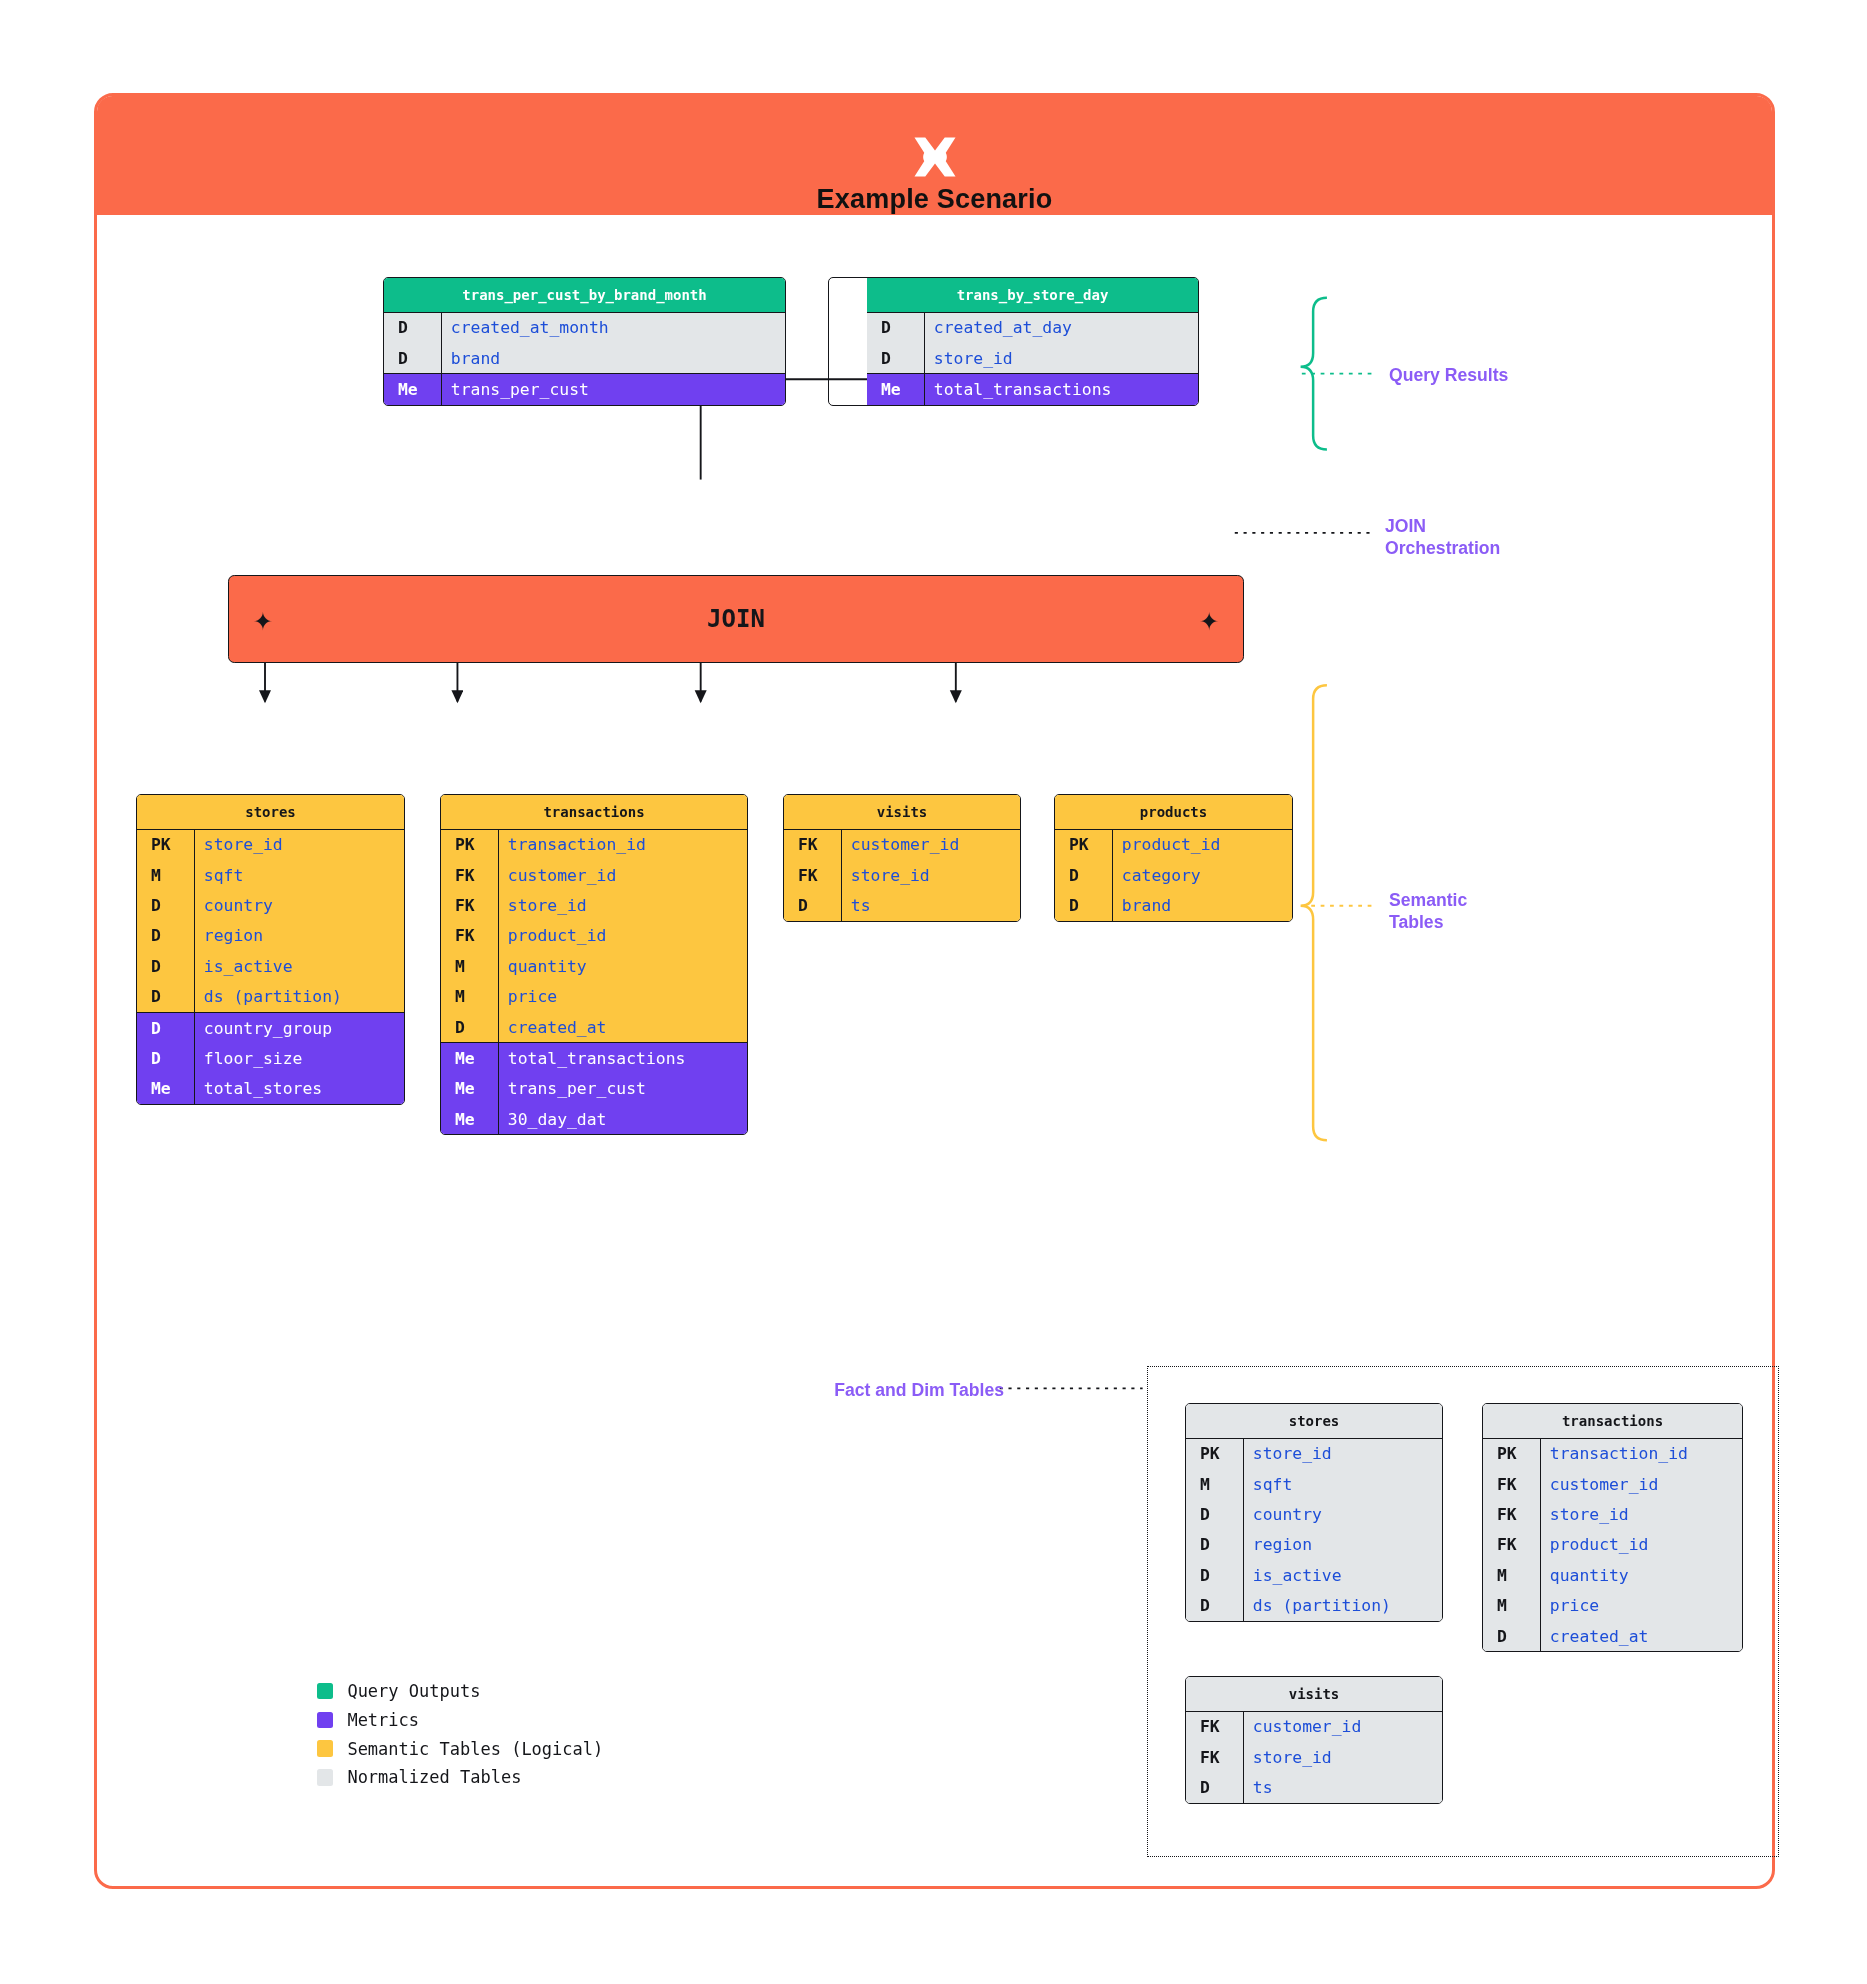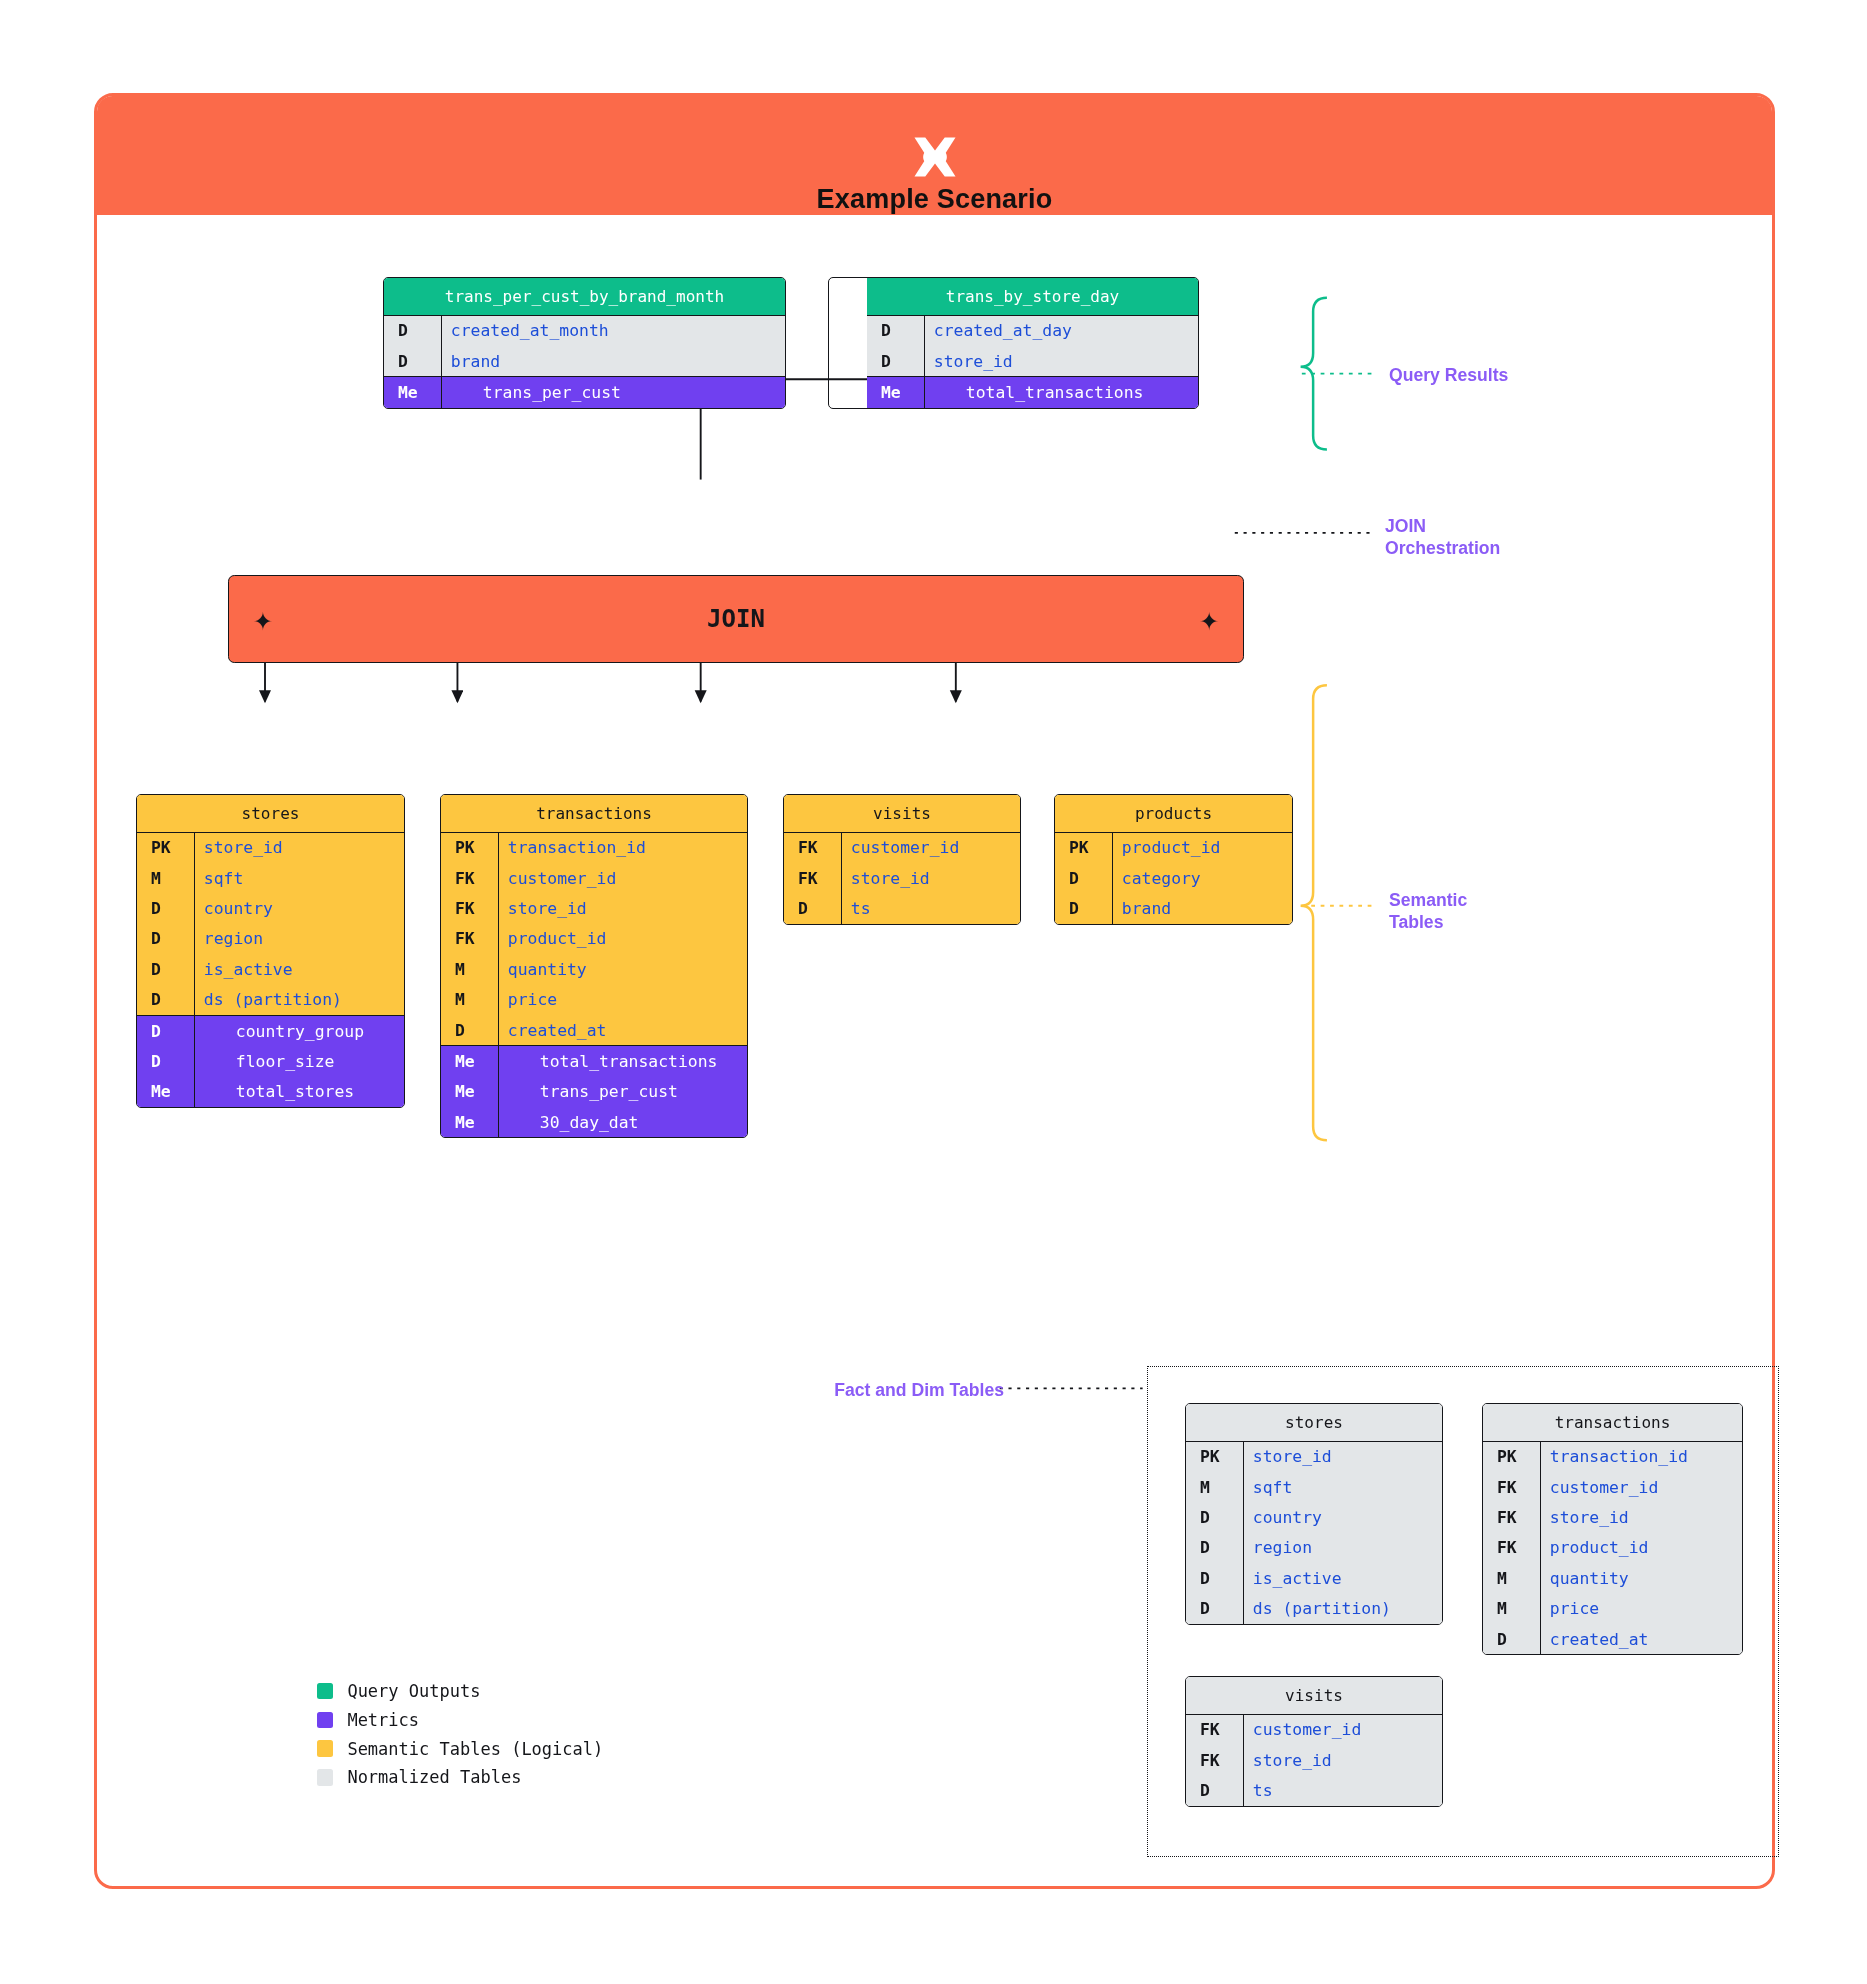--- a/index.html
+++ b/index.html
@@ -39,22 +39,22 @@
   
   .tbl {
     position: absolute;
     border: 1.9px solid #15161a;
     border-radius: 5px;
     overflow: hidden;
     font-family: "DejaVu Sans Mono", monospace;
   }
   .tbl .ttl {
     text-align: center;
-    font-weight: normal;
-    font-size: 16px;
+    font-weight: bold;
+    font-size: 14px;
     padding: 8.8px 11.3px;
     color: #15161a;
     border-bottom: 1.9px solid #15161a;
     white-space: nowrap;
   }
   .tbl .row {
     display: flex;
     align-items: stretch;
     font-size: 16.4px;
   }
@@ -68,21 +68,21 @@
   .tbl .row .v {
     padding: 5.7px 14px 5.7px 8.8px;
     color: #1d4ed8;
     white-space: nowrap;
     flex: 1;
   }
   .tbl .sec { }
   .tbl .sec + .sec { border-top: 1.9px solid #15161a; }
   .tbl .body-grey .row { background: #e3e6e8; }
   .tbl .body-yellow .row { background: #fdc640; }
-  .tbl .body-purple .row { background: #7040f0; gap: 32px; }
+  .tbl .body-purple .row { background: #7040f0; }
   .tbl .body-purple .row .k,
   .tbl .body-purple .row .v { color: #ffffff; }
   .tbl .hdr-green { background: #0dbd8b; color: #ffffff; }
   .tbl .hdr-green.ttl { color: #ffffff; }
   .tbl .hdr-yellow { background: #fdc640; }
   .tbl .hdr-grey { background: #e3e6e8; }
 
   
   .tbl .row .k { border-right: 1.9px solid #15161a; }
 

